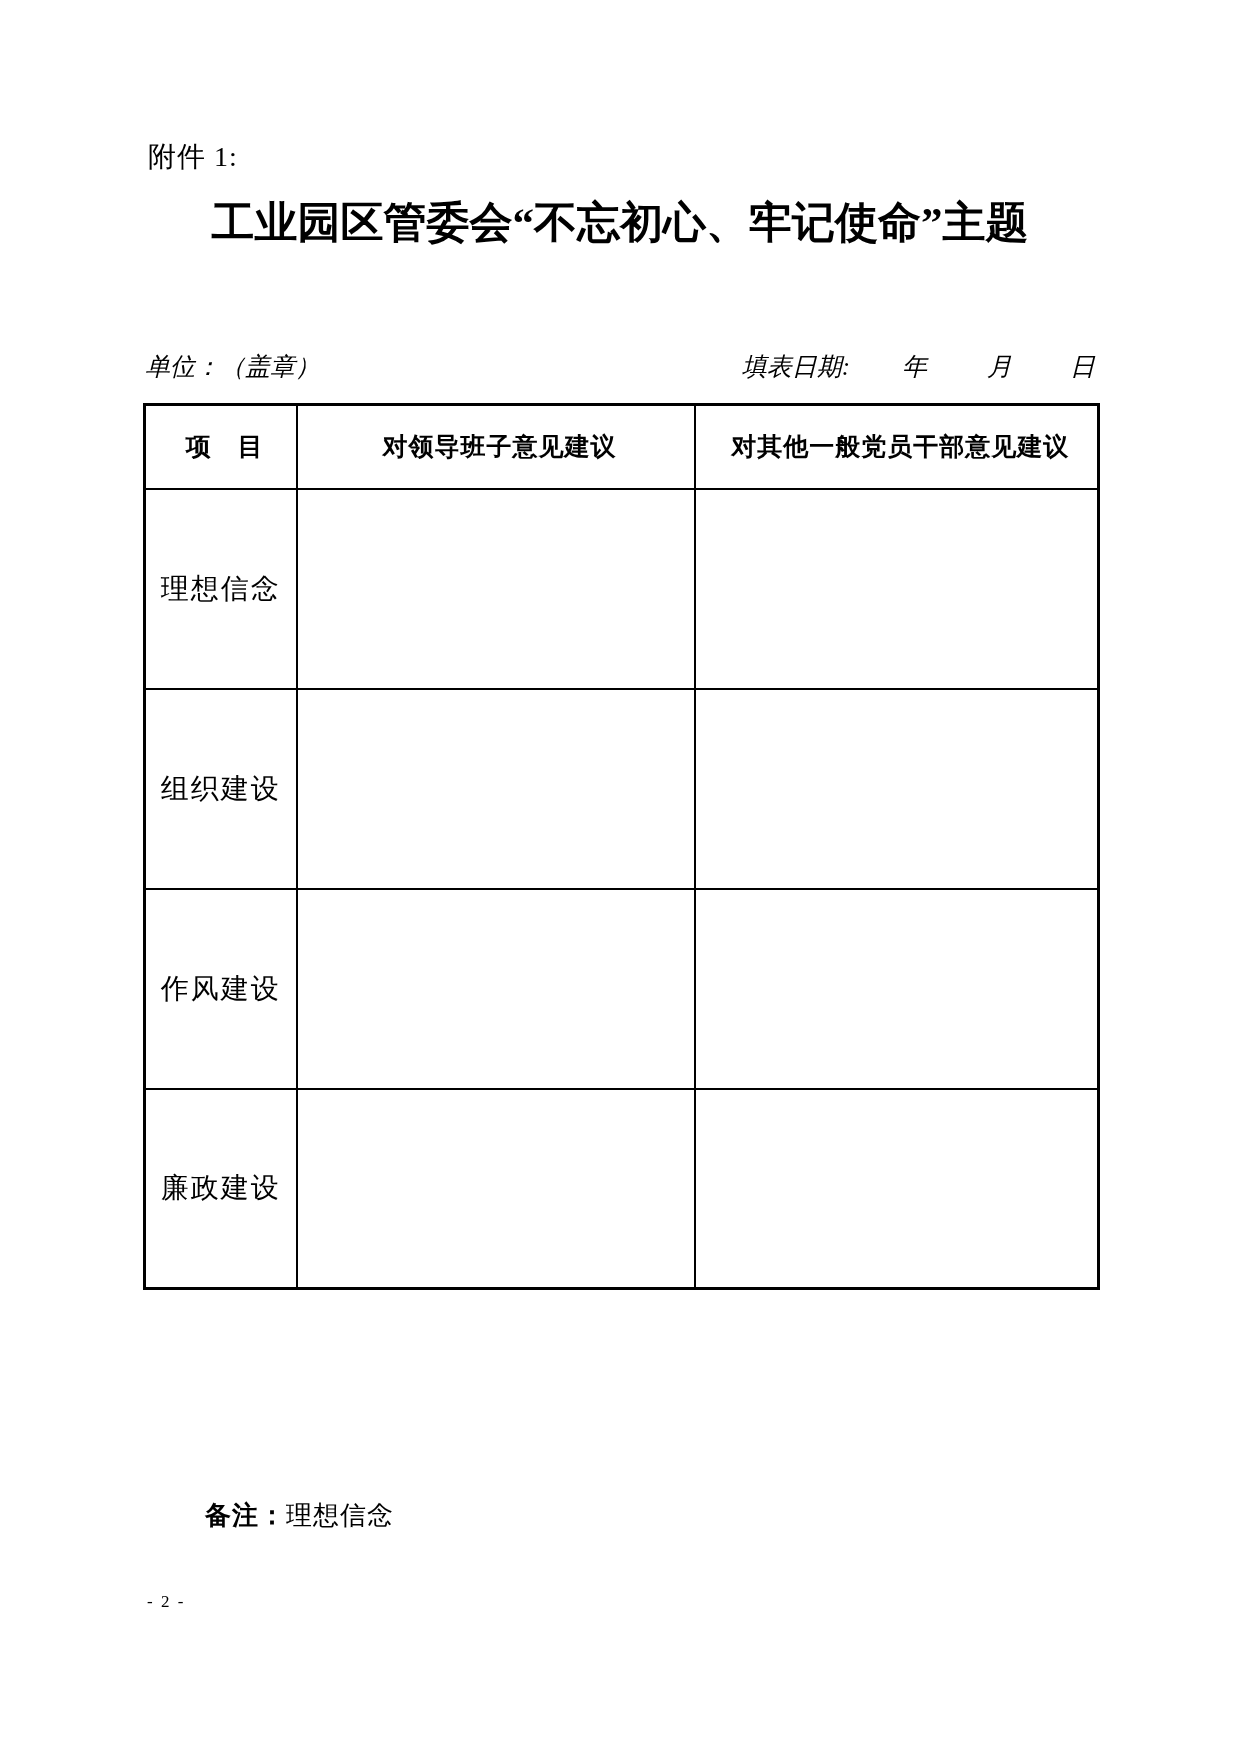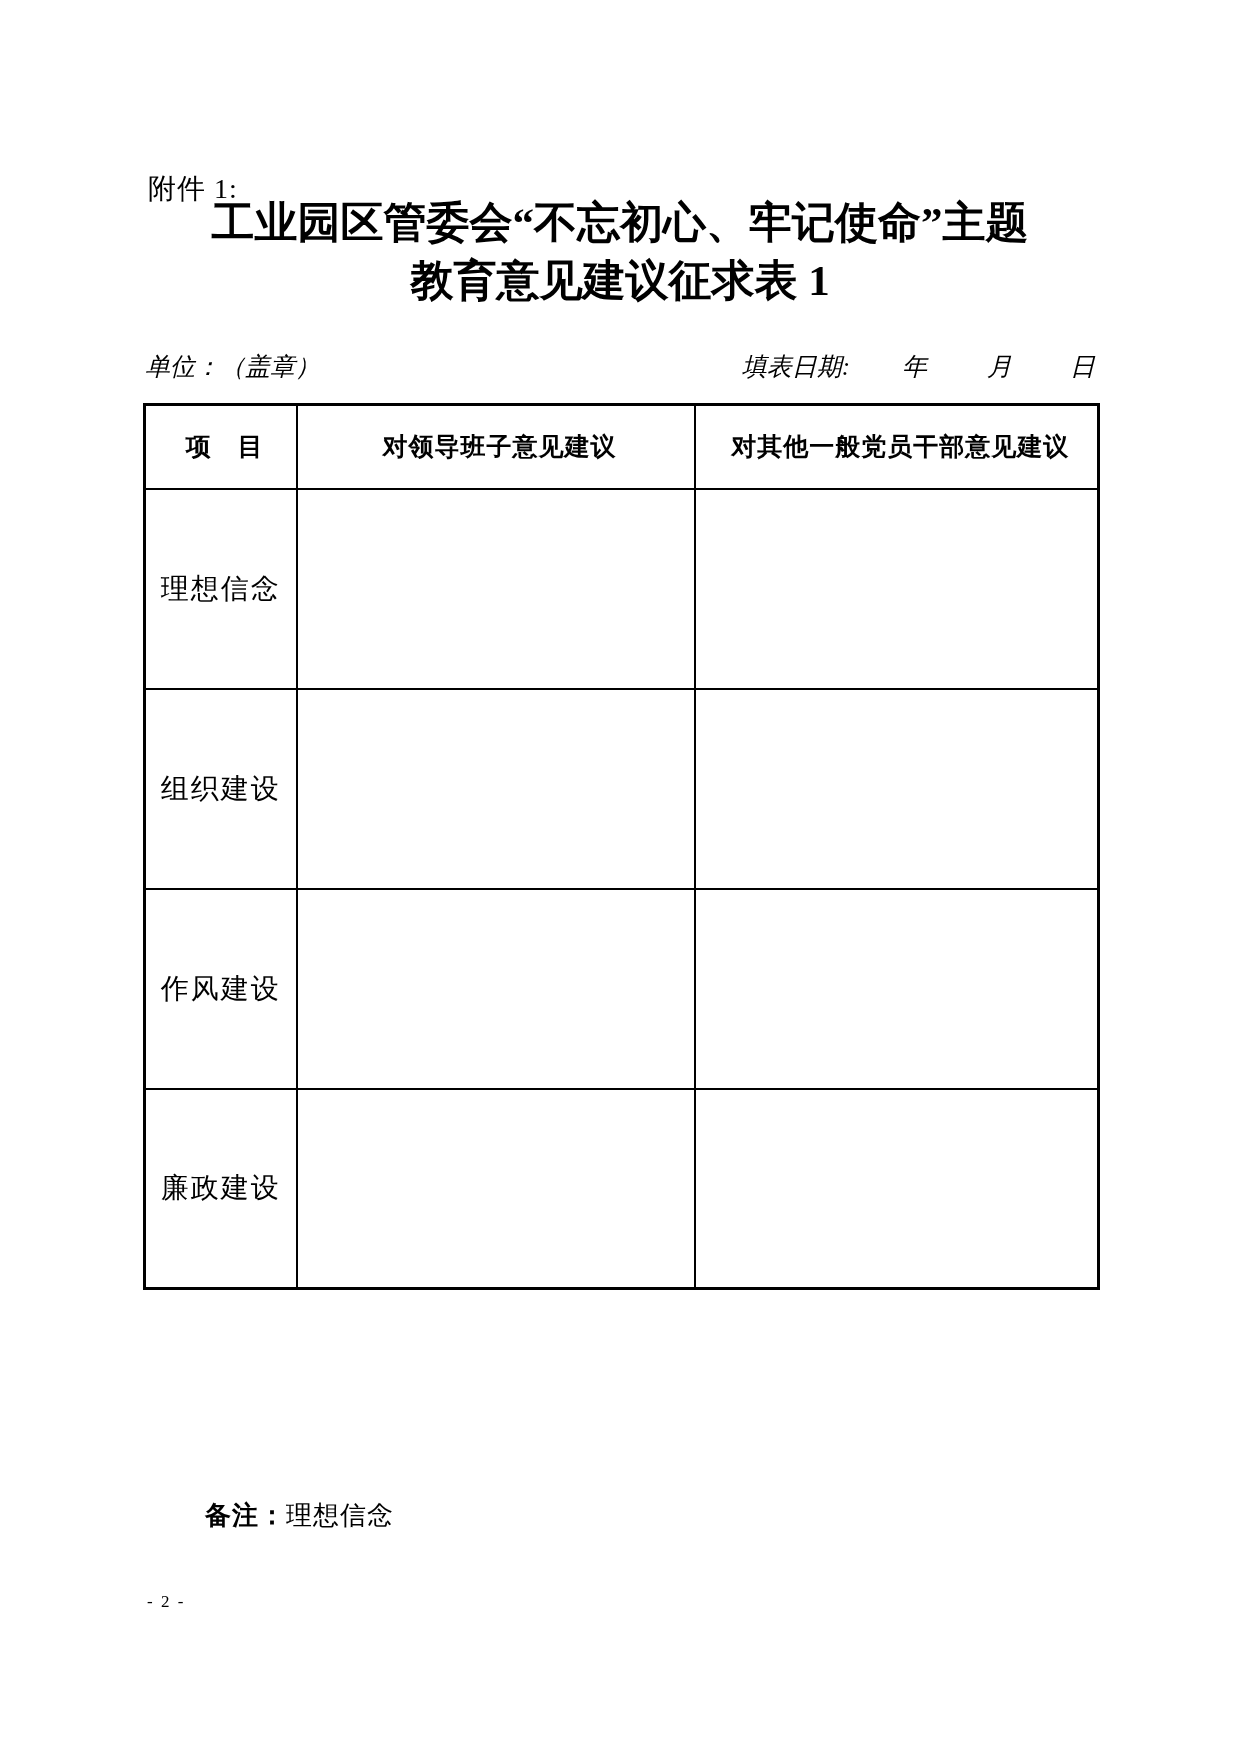--- a/index.html
+++ b/index.html
@@ -13,21 +13,20 @@
     position: relative;
     width: 1241px; height: 1754px;
     background: #ffffff;
     overflow: hidden;
   }
   .attachment {
     position: absolute;
     left: 148px; top: 138px;
     font-size: 28px;
     letter-spacing: 1px;
-    margin-top: 32px;
   }
   .title {
     position: absolute;
     left: 143px; top: 194px;
     width: 954px;
     text-align: center;
     font-weight: bold;
     font-size: 43px;
     line-height: 58px;
   }
@@ -93,21 +92,20 @@
 </style>
 </head>
 <body>
 
 <div class="page">
 
   <div class="attachment">附件 1:</div>
 
   <h1 class="title">
     <span class="title-line">工业园区管委会“不忘初心、牢记使命”主题</span>
-    <span class="title-line">教育意见建议征求表 1</span>
   </h1>
 
   <div class="meta-row">
     <span class="unit-label">单位：（盖章）</span>
     <span class="date-group">
       <span>填表日期:</span>
       <span class="date-unit-year">年</span>
       <span class="date-unit-month">月</span>
       <span class="date-unit-day">日</span>
     </span>

